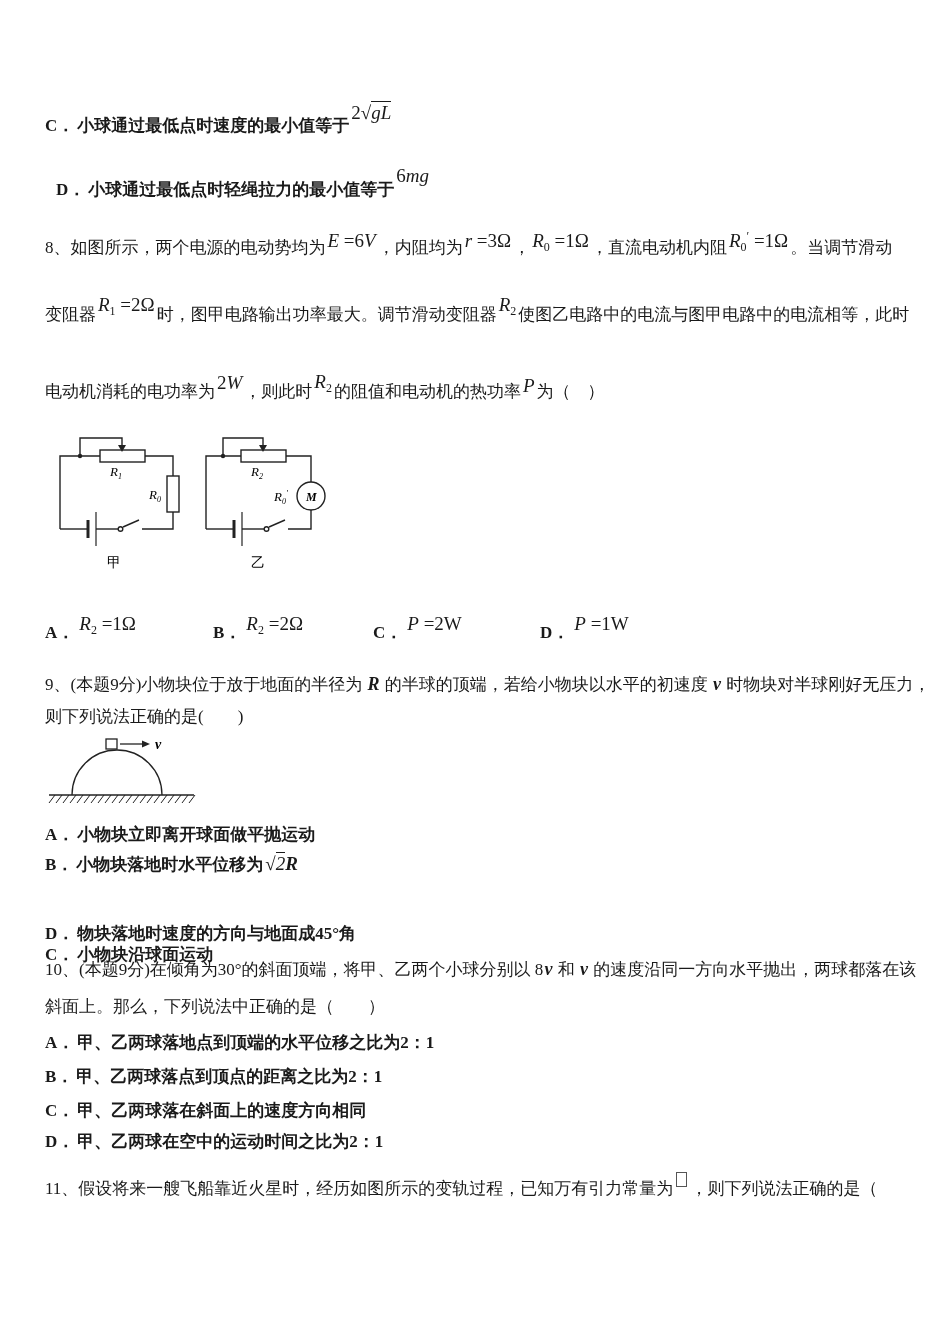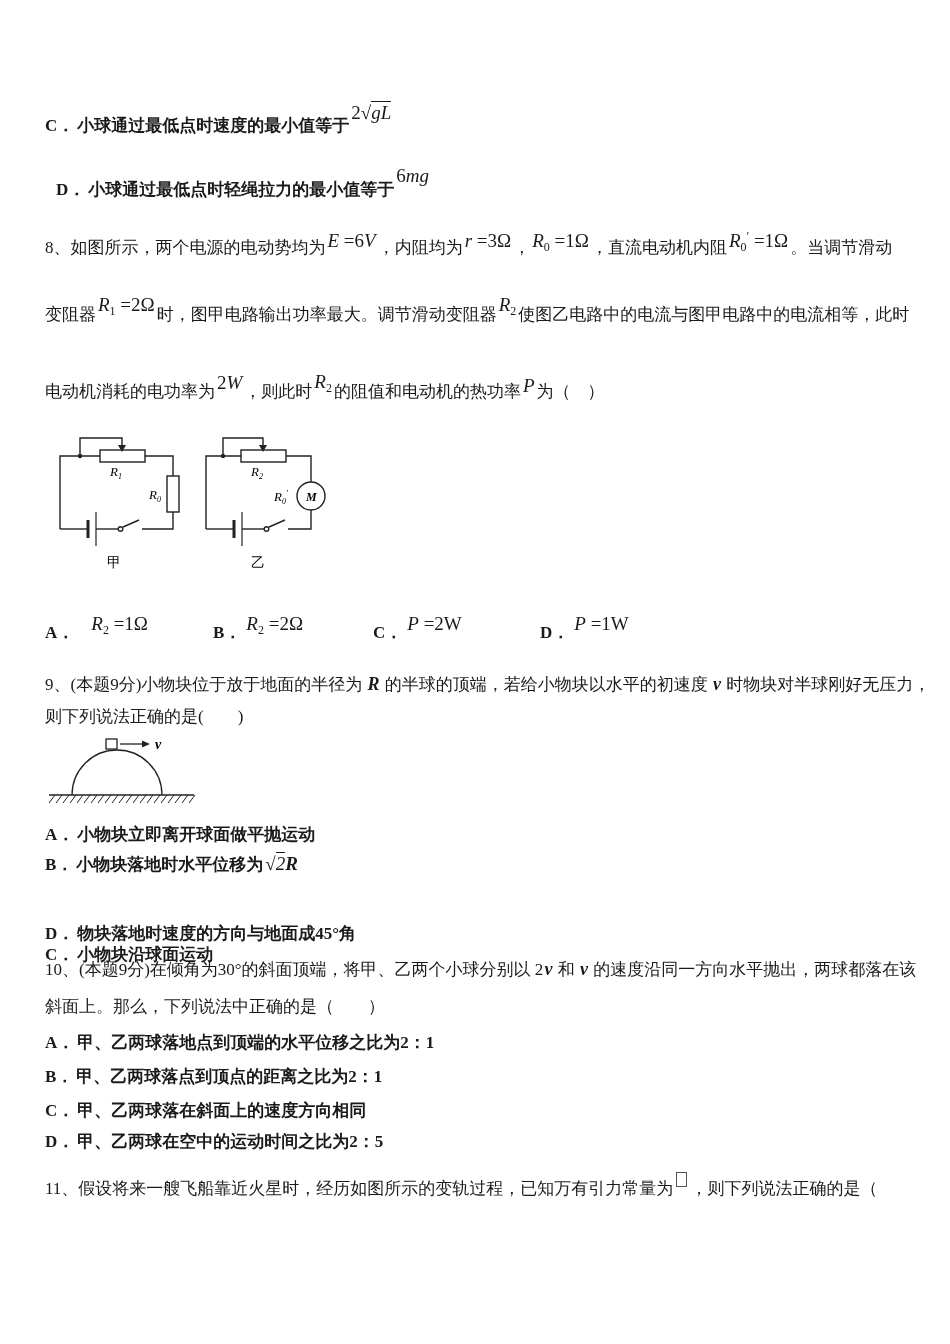--- a/index.html
+++ b/index.html
@@ -77,21 +77,21 @@
   </g>
   <circle cx="27" cy="32" r="2.2" fill="#222"></circle>
   <path d="M63,21 L71,21 L67,28 Z" fill="#222"></path>
   <text x="55" y="52" font-size="13" class="svg-it"><tspan>R</tspan><tspan font-size="8" dy="3">2</tspan></text>
   <text x="78" y="77" font-size="13" class="svg-it"><tspan>R</tspan><tspan font-size="8" dy="3">0</tspan><tspan font-size="9" dy="-8">′</tspan></text>
   <text x="110" y="77" font-size="12" class="svg-it" font-weight="bold">M</text>
   <text x="55" y="143" font-size="14" class="cn">乙</text>
 </svg>
 
 <div class="opts-row">
-  <div class="opt"><span class="lbl">A．</span><span class="math" style="vertical-align: 8px; margin-left: 12px;"><span class="it">R</span><span class="sub">2</span><span> =1Ω</span></span></div>
+  <div class="opt"><span class="lbl">A．</span><span class="math" style="vertical-align: 8px;"><span class="it">R</span><span class="sub">2</span><span> =1Ω</span></span></div>
   <div class="opt"><span class="lbl">B．</span><span class="math" style="vertical-align: 8px;"><span class="it">R</span><span class="sub">2</span><span> =2Ω</span></span></div>
   <div class="opt"><span class="lbl">C．</span><span class="math" style="vertical-align: 8px;"><span class="it">P</span><span> =2W</span></span></div>
   <div class="opt"><span class="lbl">D．</span><span class="math" style="vertical-align: 8px;"><span class="it">P</span><span> =1W</span></span></div>
 </div>
 
 <div class="line" style="left:45px;top:672px;"><span>9、(本题9分)小物块位于放于地面的半径为 </span><span class="mi">R</span><span> 的半球的顶端，若给小物块以水平的初速度 </span><span class="mi">v</span><span> 时物块对半球刚好无压力，</span></div>
 <div class="line" style="left:45px;top:706px;"><span>则下列说法正确的是(　　)</span></div>
 
 <svg style="left:42px;top:733px;" width="200" height="80" viewBox="0 0 200 80">
   <g stroke="#222" stroke-width="1.3" fill="none">
@@ -105,20 +105,20 @@
   </g>
   <path d="M100,7.5 L108,11 L100,14.5 Z" fill="#222"></path>
   <text x="113" y="16" font-size="14" class="svg-it" font-weight="bold">v</text>
 </svg>
 
 <div class="line boldline" style="left:45px;top:824px;"><span class="lbl">A．</span><span>小物块立即离开球面做平抛运动</span></div>
 <div class="line boldline" style="left:45px;top:854px;"><span class="lbl">B．</span><span>小物块落地时水平位移为</span><span class="math"><span>√</span><span class="ol">2</span><span class="it bd">R</span></span></div>
 <div class="line boldline" style="left:45px;top:944px;"><span class="lbl">C．</span><span>小物块沿球面运动</span></div>
 <div class="line boldline" style="left:45px;top:923px;"><span class="lbl">D．</span><span>物块落地时速度的方向与地面成45°角</span></div>
 
-<div class="line" style="left:45px;top:957px;"><span>10、(本题9分)在倾角为30°的斜面顶端，将甲、乙两个小球分别以 2</span><span class="mi">v</span><span> 和 </span><span class="mi">v</span><span> 的速度沿同一方向水平抛出，两球都落在该</span></div>
+<div class="line" style="left:45px;top:957px;"><span>10、(本题9分)在倾角为30°的斜面顶端，将甲、乙两个小球分别以 8</span><span class="mi">v</span><span> 和 </span><span class="mi">v</span><span> 的速度沿同一方向水平抛出，两球都落在该</span></div>
 <div class="line" style="left:45px;top:997px;font-family:Liberation Mono, monospace;"><span>斜面上。那么，下列说法中正确的是（　　）</span></div>
 <div class="line boldline" style="left:45px;top:1032px;"><span class="lbl">A．</span><span>甲、乙两球落地点到顶端的水平位移之比为2：1</span></div>
 <div class="line boldline" style="left:45px;top:1066px;"><span class="lbl">B．</span><span>甲、乙两球落点到顶点的距离之比为2：1</span></div>
 <div class="line boldline" style="left:45px;top:1100px;"><span class="lbl">C．</span><span>甲、乙两球落在斜面上的速度方向相同</span></div>
-<div class="line boldline" style="left:45px;top:1131px;"><span class="lbl">D．</span><span>甲、乙两球在空中的运动时间之比为2：5</span></div>
+<div class="line boldline" style="left:45px;top:1131px;"><span class="lbl">D．</span><span>甲、乙两球在空中的运动时间之比为2：1</span></div>
 
 <div class="line" style="left:45px;top:1172px;"><span>11、假设将来一艘飞船靠近火星时，经历如图所示的变轨过程，已知万有引力常量为</span><span class="phbox"></span><span>，则下列说法正确的是（</span></div>
 
 </body></html>

